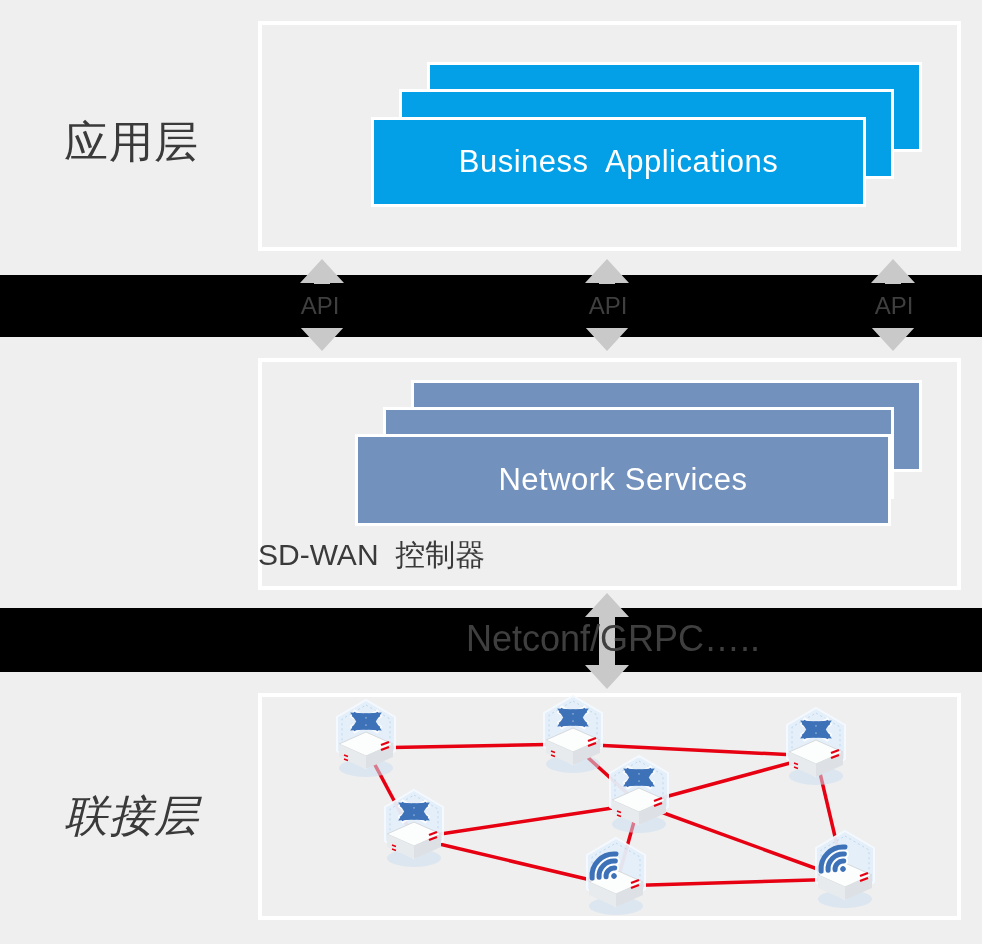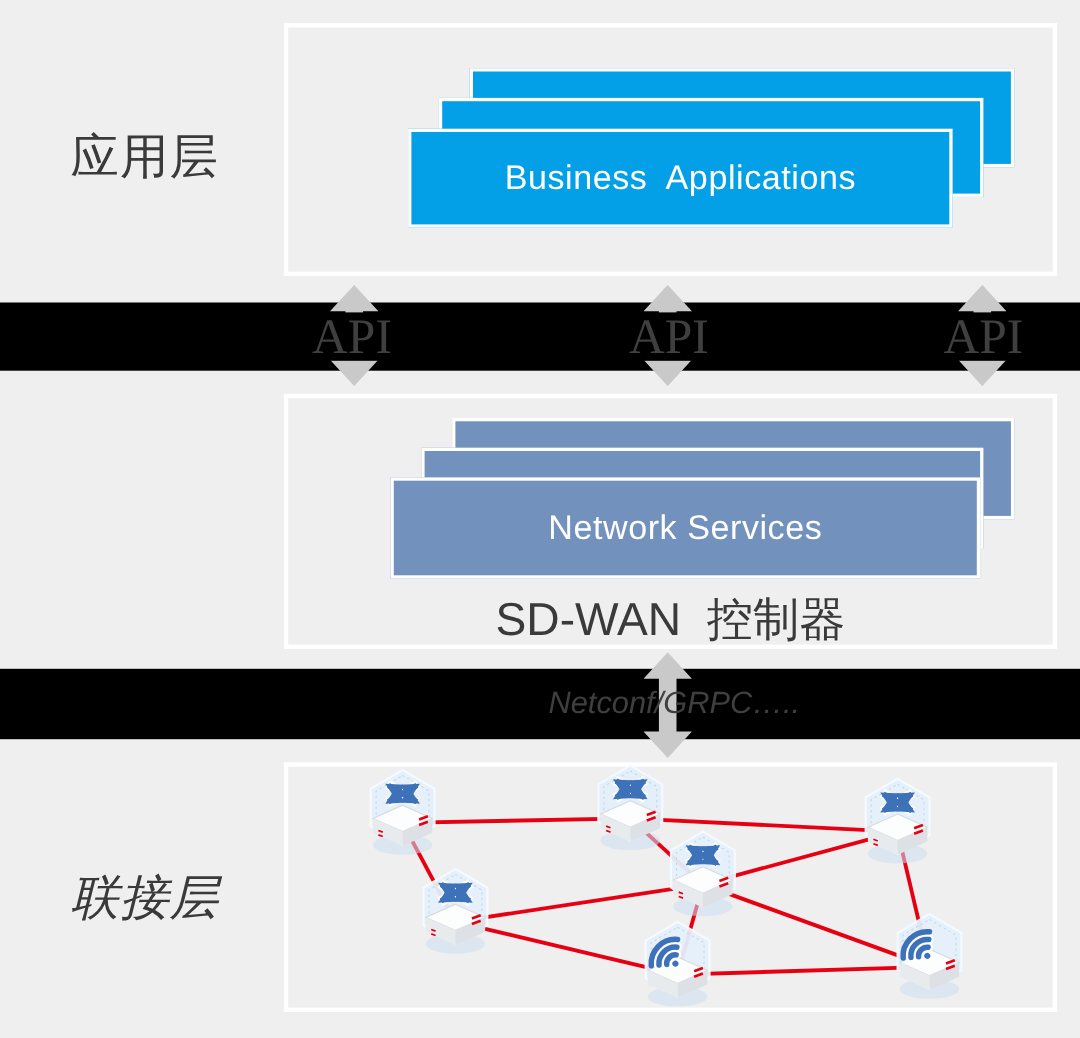--- a/index.html
+++ b/index.html
@@ -31,49 +31,49 @@
   #app-card-back{left:427px;top:62px;width:495px;height:90px;}
   #app-card-mid{left:399px;top:89px;width:495px;height:90px;}
   #app-card-front{left:371px;top:117px;width:495px;height:90px;}
   #ctrl-card-back{left:411px;top:380px;width:511px;height:92px;}
   #ctrl-card-mid{left:383px;top:407px;width:511px;height:92px;}
   #ctrl-card-front{left:355px;top:434px;width:536px;height:92px;}
   .card-front{display:flex;align-items:center;justify-content:center;}
   .card-text{color:var(--card-text,#ffffff);font-size:31px;white-space:pre;letter-spacing:0.5px;}
 
   #controller-label{
-    position:absolute;left:258px;top:535px;width:703px;text-align:center;
-    font-size:42px;color:var(--label-text,#3a3a3a);white-space:pre;z-index:3;
+    position:absolute;left:258px;top:535px;width:703px;text-align:left;
+    font-size:30px;color:var(--label-text,#3a3a3a);white-space:pre;z-index:3;
   }
 
   .band{position:absolute;left:0;width:982px;background:var(--band,#000000);z-index:1;}
   #band-api{top:275px;height:62px;}
   #band-south{top:608px;height:64px;}
 
   .arrow{position:absolute;width:44px;color:var(--arrow,#c9c9c9);z-index:2;}
   .arrow svg{display:block;width:100%;height:100%;}
   #api-arrow-1{left:300px;top:259px;height:92px;}
   #api-arrow-2{left:585px;top:259px;height:92px;}
   #api-arrow-3{left:871px;top:259px;height:92px;}
   #south-arrow{left:585px;top:593px;height:96px;}
 
   .api-label{
     position:absolute;top:284px;transform:translateX(-50%);
-    font-family:Liberation Serif, serif;
-    font-size:45px;line-height:44px;color:var(--band-text,#3f3f3f);
+    font-family:Liberation Sans, sans-serif;
+    font-size:24px;line-height:44px;color:var(--band-text,#3f3f3f);
     background:var(--band,#000000);padding:0 9px;z-index:3;white-space:pre;
   }
   #api-label-1{left:320px;}
   #api-label-2{left:608px;}
   #api-label-3{left:894px;}
 
   #south-label{
     position:absolute;left:613px;top:617px;transform:translateX(-50%);
-    font-size:28px;line-height:44px;color:var(--band-text,#3f3f3f);
-    z-index:3;white-space:pre;font-style:italic;
+    font-size:36px;line-height:44px;color:var(--band-text,#3f3f3f);
+    z-index:3;white-space:pre;
   }
 
   #topology{position:absolute;left:0;top:0;width:982px;height:944px;z-index:2;pointer-events:none;}
 </style>
 </head>
 <body>
 
 <div class="stage" style="--bg: #efefef; --box-border: #ffffff; --band: #000000; --band-text: #3f3f3f; --arrow: #c9c9c9; --label-text: #3a3a3a; --card-text: #ffffff; --app-card: #03a0e8; --ctrl-card: #7391bd;">
 
   <div class="panel" id="panel-application"></div>

